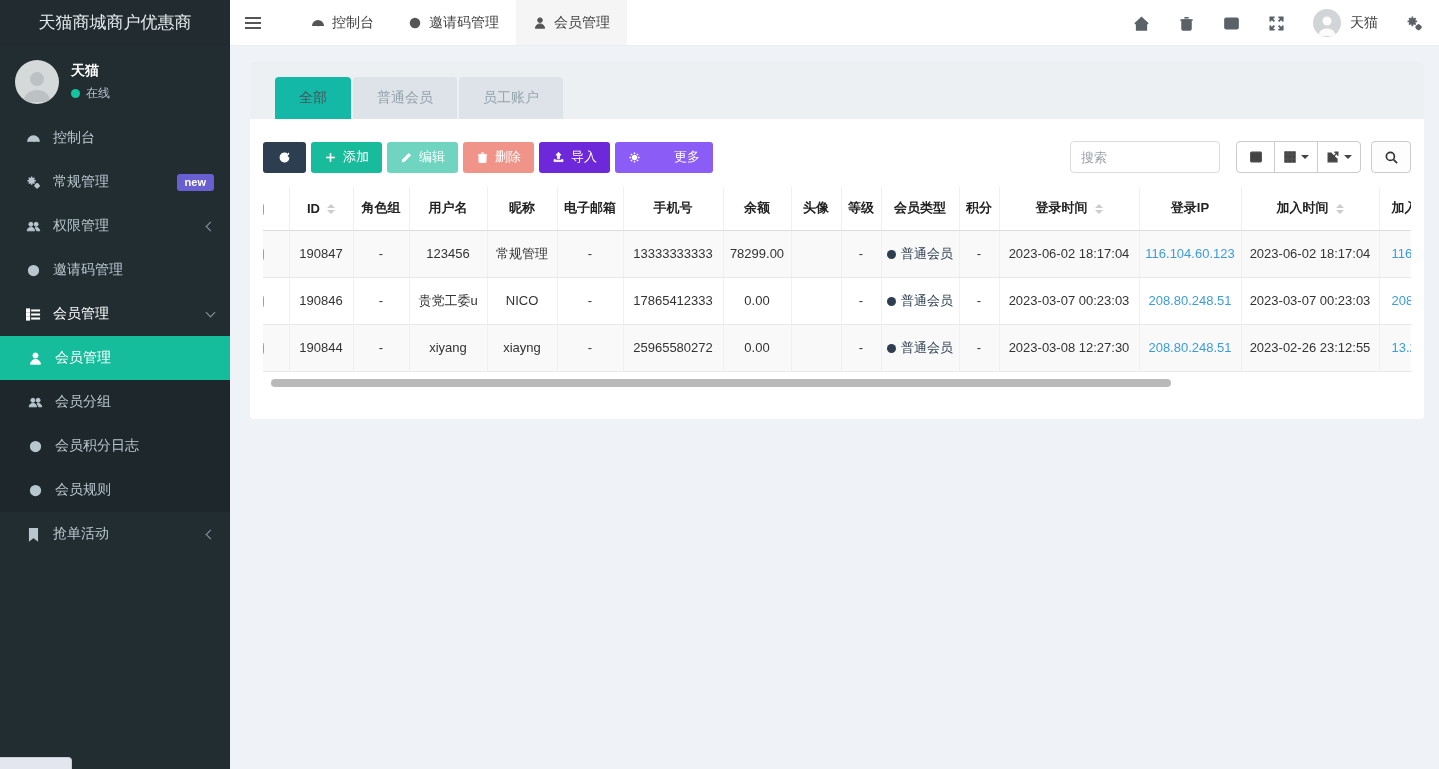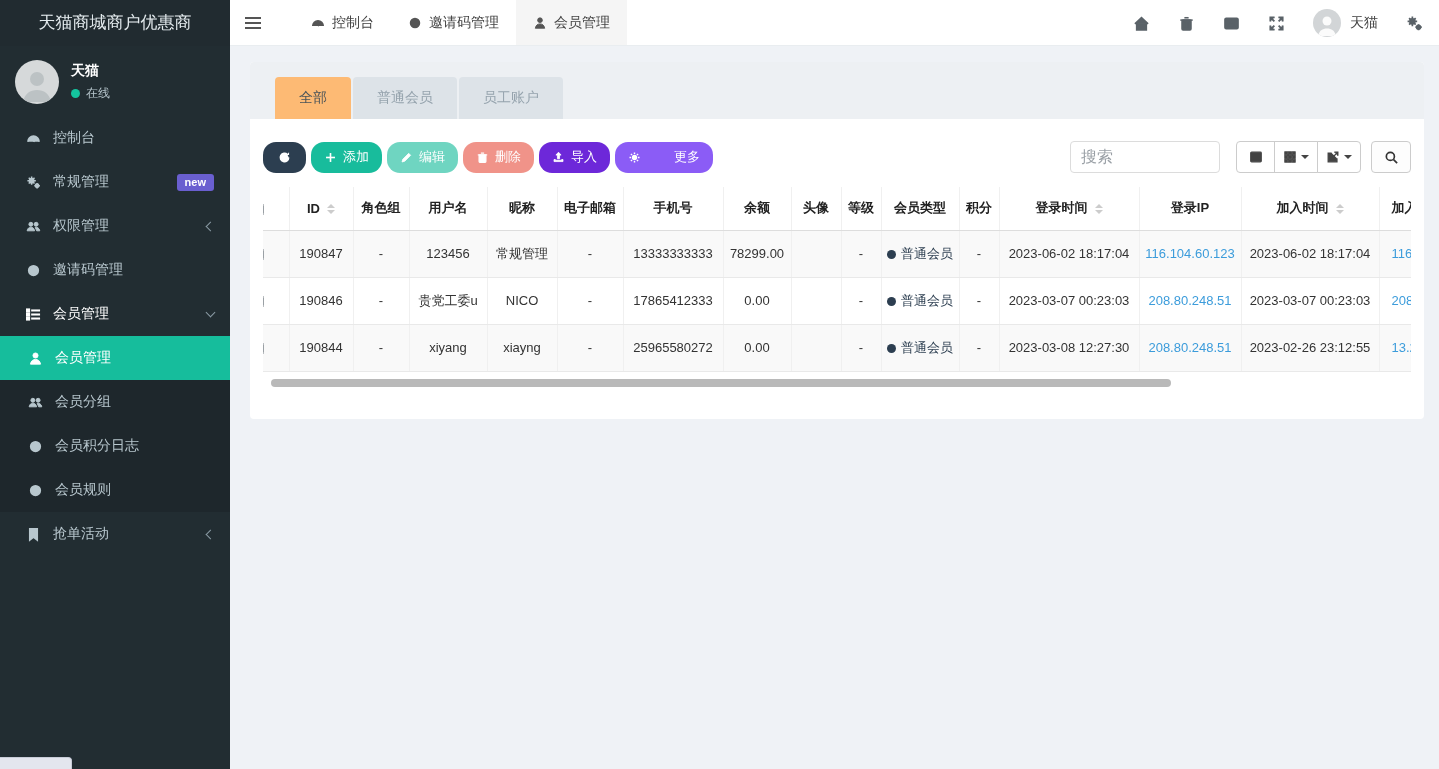--- a/index.html
+++ b/index.html
@@ -50,36 +50,36 @@
   .nav-user { display:flex; align-items:center; gap:9px; cursor:pointer; }
   .nav-user .mini-avatar { width:28px; height:28px; border-radius:50%; background:#d2d5d7; position:relative; overflow:hidden; }
   .nav-user .mini-avatar svg { position:absolute; left:4px; top:5px; width:20px; height:23px; fill:#fbfbfb; }
   .nav-user span { font-size:14px; color:#444; }
 
   
   .content { padding:16px 15px 0 20px; }
   .panel { background:#fff; border-radius:4px; padding-bottom:32px; }
   .tabstrip { background:#edf0f3; border-radius:4px 4px 0 0; padding:15px 0 0 25px; display:flex; }
   .ptab { padding:12px 24px; font-size:14px; border-radius:4px 4px 0 0; cursor:pointer; }
-  .ptab.active { background:#fdba74; color:#4a5459; }
+  .ptab.active { background:#14b8a6; color:#4a5459; }
   .ptab.inactive { background:#dde3e8; color:#95a3ad; margin-left:2px; }
   .panel-body { padding:22px 13px 0; }
 
   
   .toolbar { display:flex; align-items:center; }
-  .btn { height:31px; border:none; border-radius:13px; color:#fff; font-size:13px; font-family:Liberation Mono, monospace; display:inline-flex; align-items:center; gap:6px; padding:0 13px; cursor:pointer; margin-right:5px; }
+  .btn { height:31px; border:none; border-radius:3px; color:#fff; font-size:13px; font-family:Liberation Mono, monospace; display:inline-flex; align-items:center; gap:6px; padding:0 13px; cursor:pointer; margin-right:5px; }
   .btn svg { width:13px; height:13px; fill:#fff; stroke:#fff; }
   .btn-refresh { background:#2c3e50; padding:0 15px; }
   .btn-add { background:#18bc9c; }
   .btn-edit { background:#18bc9c; opacity:.62; }
   .btn-del { background:#e74c3c; opacity:.6; }
   .btn-import { background:#6d28d9; }
   .btn-more { background:#8b5cf6;gap:33px; }
   .tb-right { margin-left:auto; display:flex; align-items:center; }
-  .search-input { width:150px; height:32px; border:1px solid #dcdcdc; border-radius:4px; padding:0 10px; font-size:16px; font-family:inherit; color:#a16207; outline:none; }
+  .search-input { width:150px; height:32px; border:1px solid #dcdcdc; border-radius:4px; padding:0 10px; font-size:13px; font-family:inherit; color:#a16207; outline:none; }
   .search-input::placeholder { color:#9aa0a6; }
   .btn-group { display:flex; margin-left:16px; }
   .gbtn { height:32px; min-width:39px; background:#fff; border:1px solid #ccc; display:inline-flex; align-items:center; justify-content:center; gap:4px; cursor:pointer; padding:0 8px; }
   .gbtn + .gbtn { margin-left:-1px; }
   .gbtn:first-child { border-radius:4px 0 0 4px; }
   .gbtn:last-child { border-radius:0 4px 4px 0; }
   .gbtn svg { width:14px; height:14px; fill:#444; stroke:#444; }
   .caret { width:0; height:0; border-left:4px solid transparent; border-right:4px solid transparent; border-top:4px solid #444; display:inline-block; }
   .btn-search { height:32px; width:40px; background:#fdfdfd; border:1px solid #ccc; border-radius:4px; margin-left:10px; display:inline-flex; align-items:center; justify-content:center; cursor:pointer; }
   .btn-search svg { width:15px; height:15px; stroke:#333; fill:none; }

